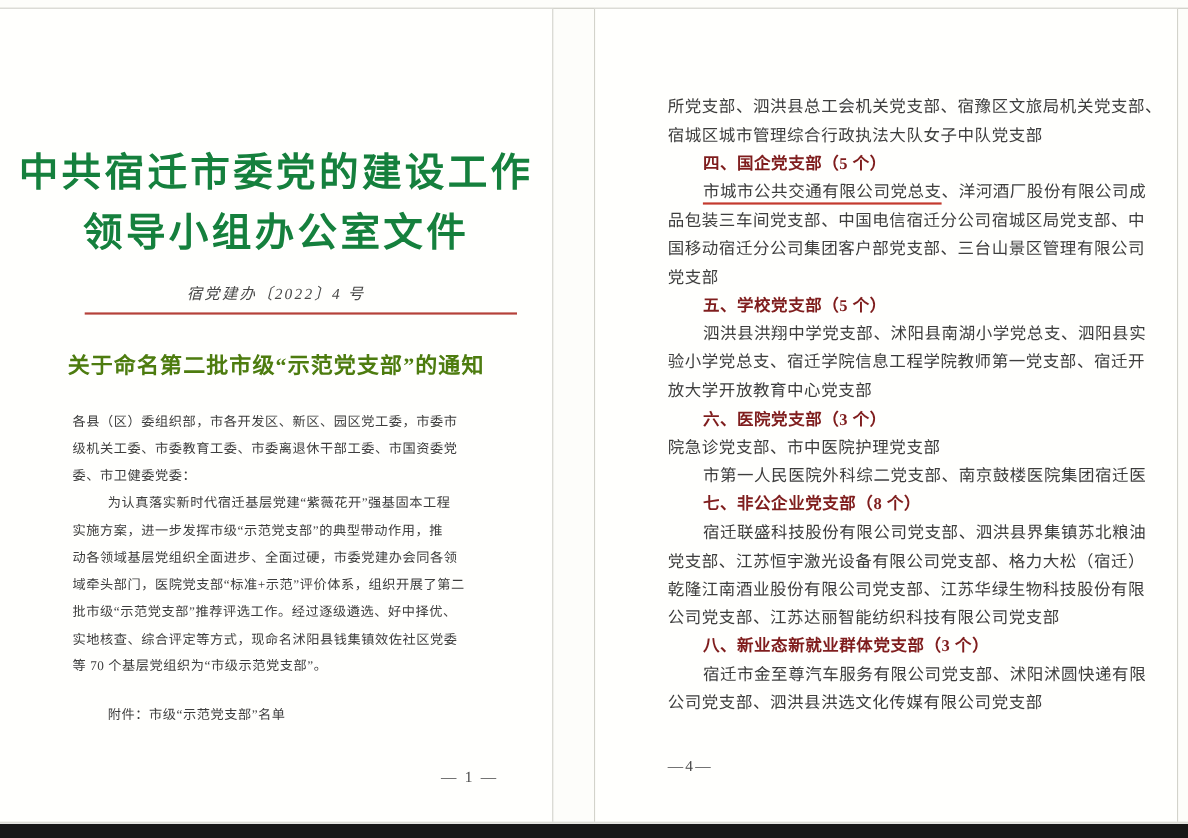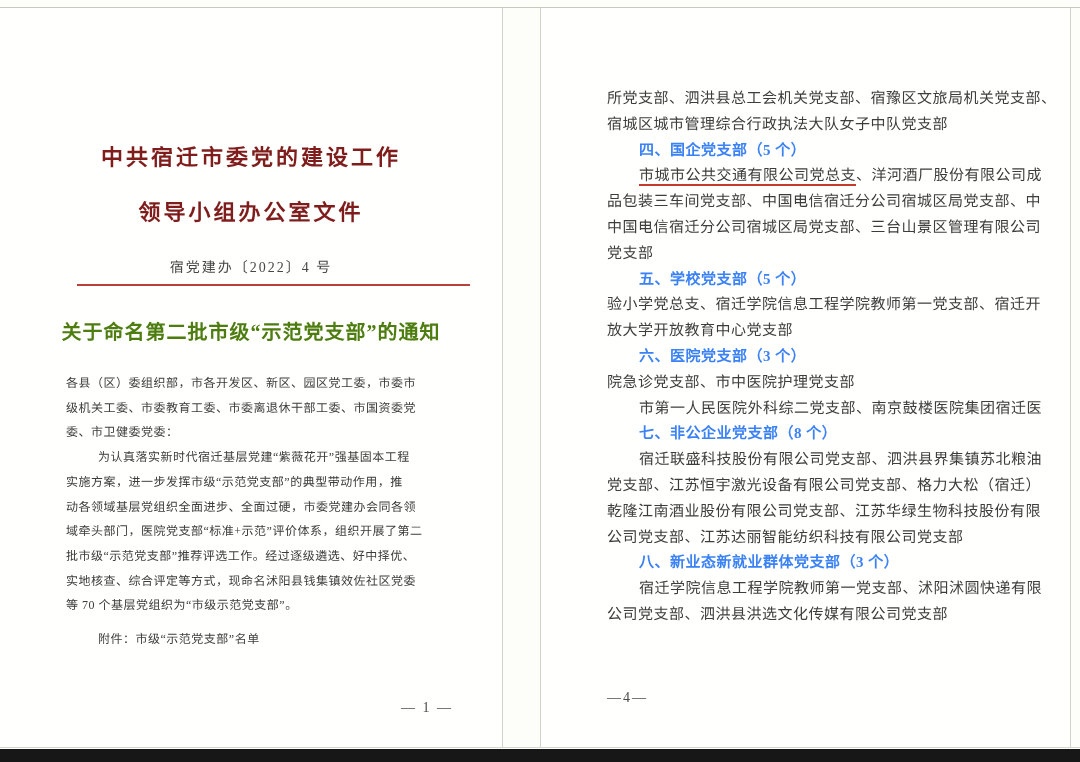--- a/index.html
+++ b/index.html
@@ -17,26 +17,26 @@
     background:#c9c9c1;
   }
   .page {
     position:absolute; top:8px; height:739px; background:#fffffd;
   }
   .page-left  { left:0;   width:502px; border-right:1px solid #d3d3cb; }
   .page-right { left:540px; width:529px; border-left:1px solid #d3d3cb; border-right:1px solid #d3d3cb; }
 
   .org-title {
     position:absolute; top:122px; left:0; width:100%;
-    text-align:center; color:#7f1d1d; font-weight:900;
-    font-size:22px; line-height:55px; letter-spacing:3px;
+    text-align:center; color:#15803d; font-weight:900;
+    font-size:36px; line-height:55px; letter-spacing:3px;
   }
   .doc-no {
     position:absolute; top:248px; left:0; width:100%;
-    text-align:center; font-size:14px; color:#474747; letter-spacing:2px;
+    text-align:center; font-size:14px; color:#474747; letter-spacing:2px;font-style:italic;
   }
   .red-rule {
     position:absolute; top:276px; left:77px; width:393px; height:2px;
     background:#b5413a;
   }
   .notice-title {
     position:absolute; top:308px; left:0; width:100%;
     text-align:center; font-size:20px; font-weight:700;
     color:#4d7c0f; letter-spacing:1px;
   }
@@ -44,22 +44,22 @@
   .left-body {
     position:absolute; top:363px; left:66px; width:414px;
     font-size:12px; line-height:24.7px; letter-spacing:0.5px;
   }
   .right-body {
     position:absolute; top:78px; left:66px; width:432px;
     font-size:15px; line-height:25.8px; letter-spacing:0.5px;
   }
   .line { white-space:nowrap; }
   .indent { text-indent:32px; }
-  .heading { font-weight:700; color:#3b82f6; text-indent:32px; }
-  .attachment { margin-top:9px; }
+  .heading { font-weight:700; color:#7f1d1d; text-indent:32px; }
+  .attachment { margin-top:20px; }
   .underline-red {
     border-bottom:2px solid #c43a2e;
     padding-bottom:1px;
   }
   .pageno { position:absolute; font-size:14px; color:#4a4a4a; letter-spacing:2px; }
   .pageno-left  { top:692px; right:49px; }
   .pageno-right { top:682px; left:66px; }
   .bottom-hairline {
     position:absolute; top:747px; left:0; width:1080px; height:1px;
     background:#d5d5ce;
@@ -102,39 +102,40 @@
   </div>
 
   <div class="page page-right">
     <div class="body right-body">
       <div class="line">所党支部、泗洪县总工会机关党支部、宿豫区文旅局机关党支部、</div>
       <div class="line">宿城区城市管理综合行政执法大队女子中队党支部</div>
 
       <div class="line heading">四、国企党支部（5 个）</div>
       <div class="line indent"><span class="underline-red">市城市公共交通有限公司党总支</span><span>、洋河酒厂股份有限公司成</span></div>
       <div class="line">品包装三车间党支部、中国电信宿迁分公司宿城区局党支部、中</div>
-      <div class="line">中国电信宿迁分公司宿城区局党支部、三台山景区管理有限公司</div>
+      <div class="line">国移动宿迁分公司集团客户部党支部、三台山景区管理有限公司</div>
       <div class="line">党支部</div>
 
       <div class="line heading">五、学校党支部（5 个）</div>
+      <div class="line indent">泗洪县洪翔中学党支部、沭阳县南湖小学党总支、泗阳县实</div>
       <div class="line">验小学党总支、宿迁学院信息工程学院教师第一党支部、宿迁开</div>
       <div class="line">放大学开放教育中心党支部</div>
 
       <div class="line heading">六、医院党支部（3 个）</div>
       <div class="line">院急诊党支部、市中医院护理党支部</div>
       <div class="line indent">市第一人民医院外科综二党支部、南京鼓楼医院集团宿迁医</div>
 
       <div class="line heading">七、非公企业党支部（8 个）</div>
       <div class="line indent">宿迁联盛科技股份有限公司党支部、泗洪县界集镇苏北粮油</div>
       <div class="line">党支部、江苏恒宇激光设备有限公司党支部、格力大松（宿迁）</div>
       <div class="line">乾隆江南酒业股份有限公司党支部、江苏华绿生物科技股份有限</div>
       <div class="line">公司党支部、江苏达丽智能纺织科技有限公司党支部</div>
 
       <div class="line heading">八、新业态新就业群体党支部（3 个）</div>
-      <div class="line indent">宿迁学院信息工程学院教师第一党支部、沭阳沭圆快递有限</div>
+      <div class="line indent">宿迁市金至尊汽车服务有限公司党支部、沭阳沭圆快递有限</div>
       <div class="line">公司党支部、泗洪县洪选文化传媒有限公司党支部</div>
     </div>
 
     <div class="pageno pageno-right">—4—</div>
   </div>
 
   <div class="bottom-hairline"></div>
   <div class="bottom-bar"></div>
 </div>
 

